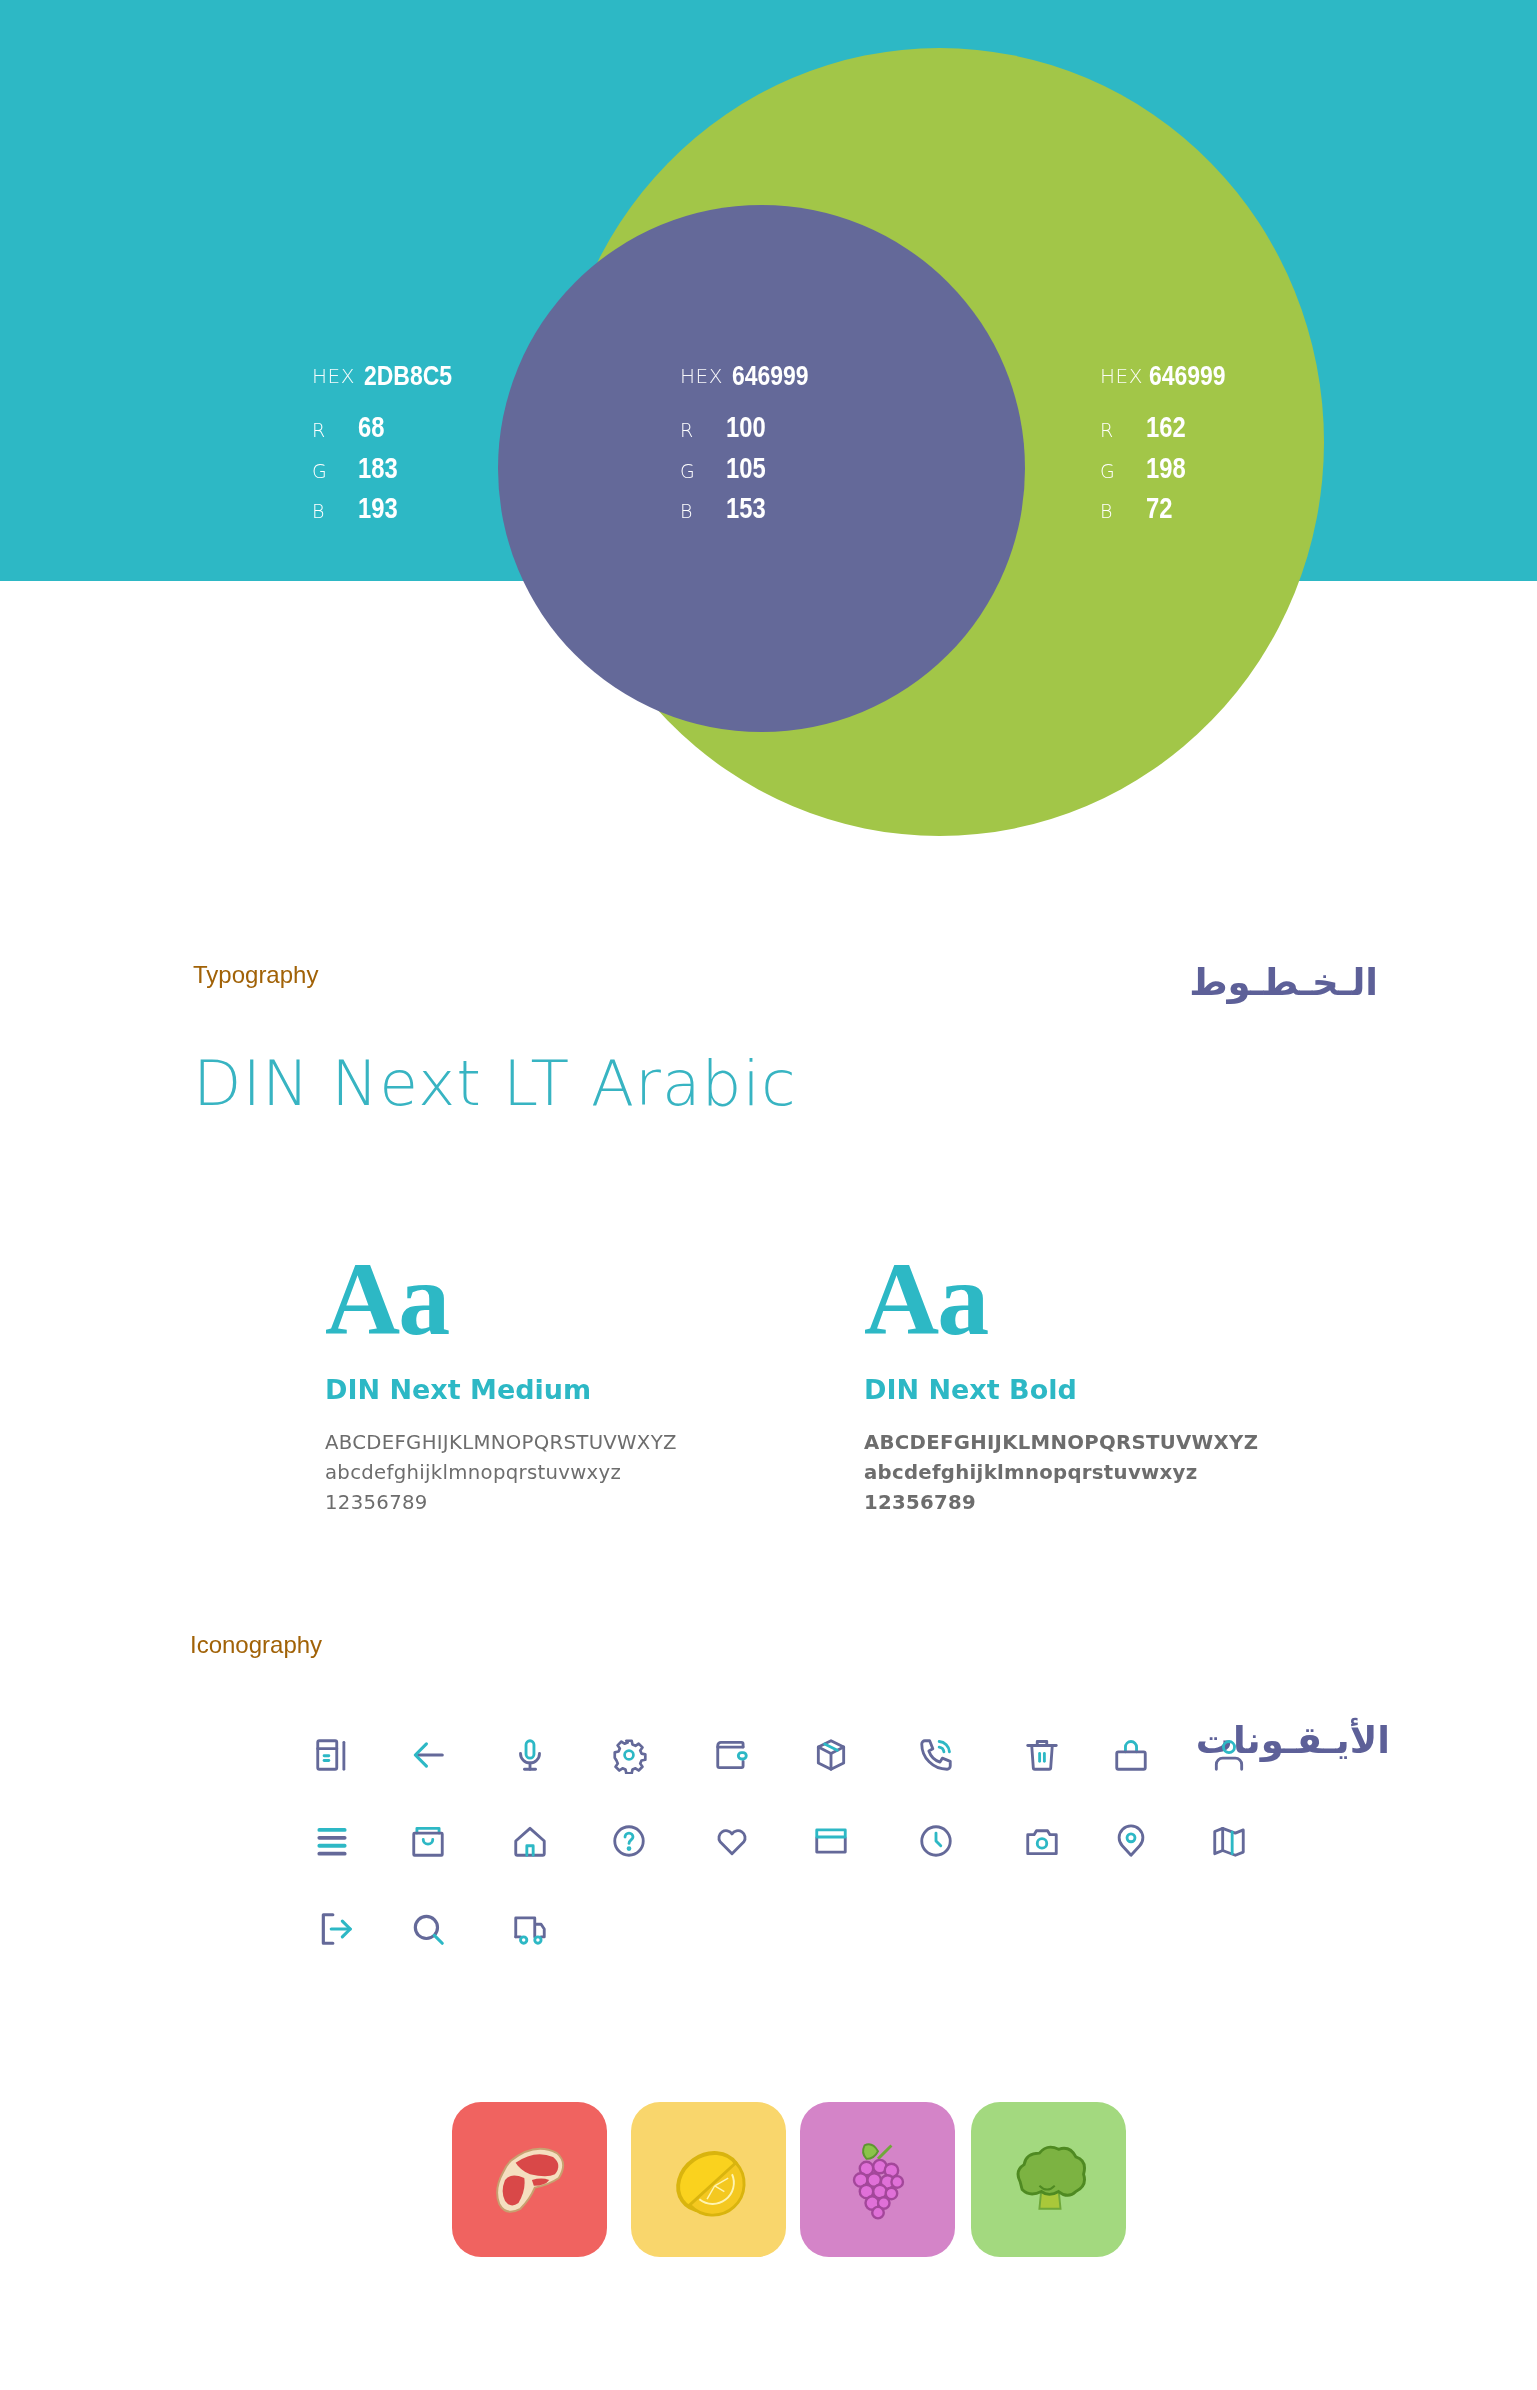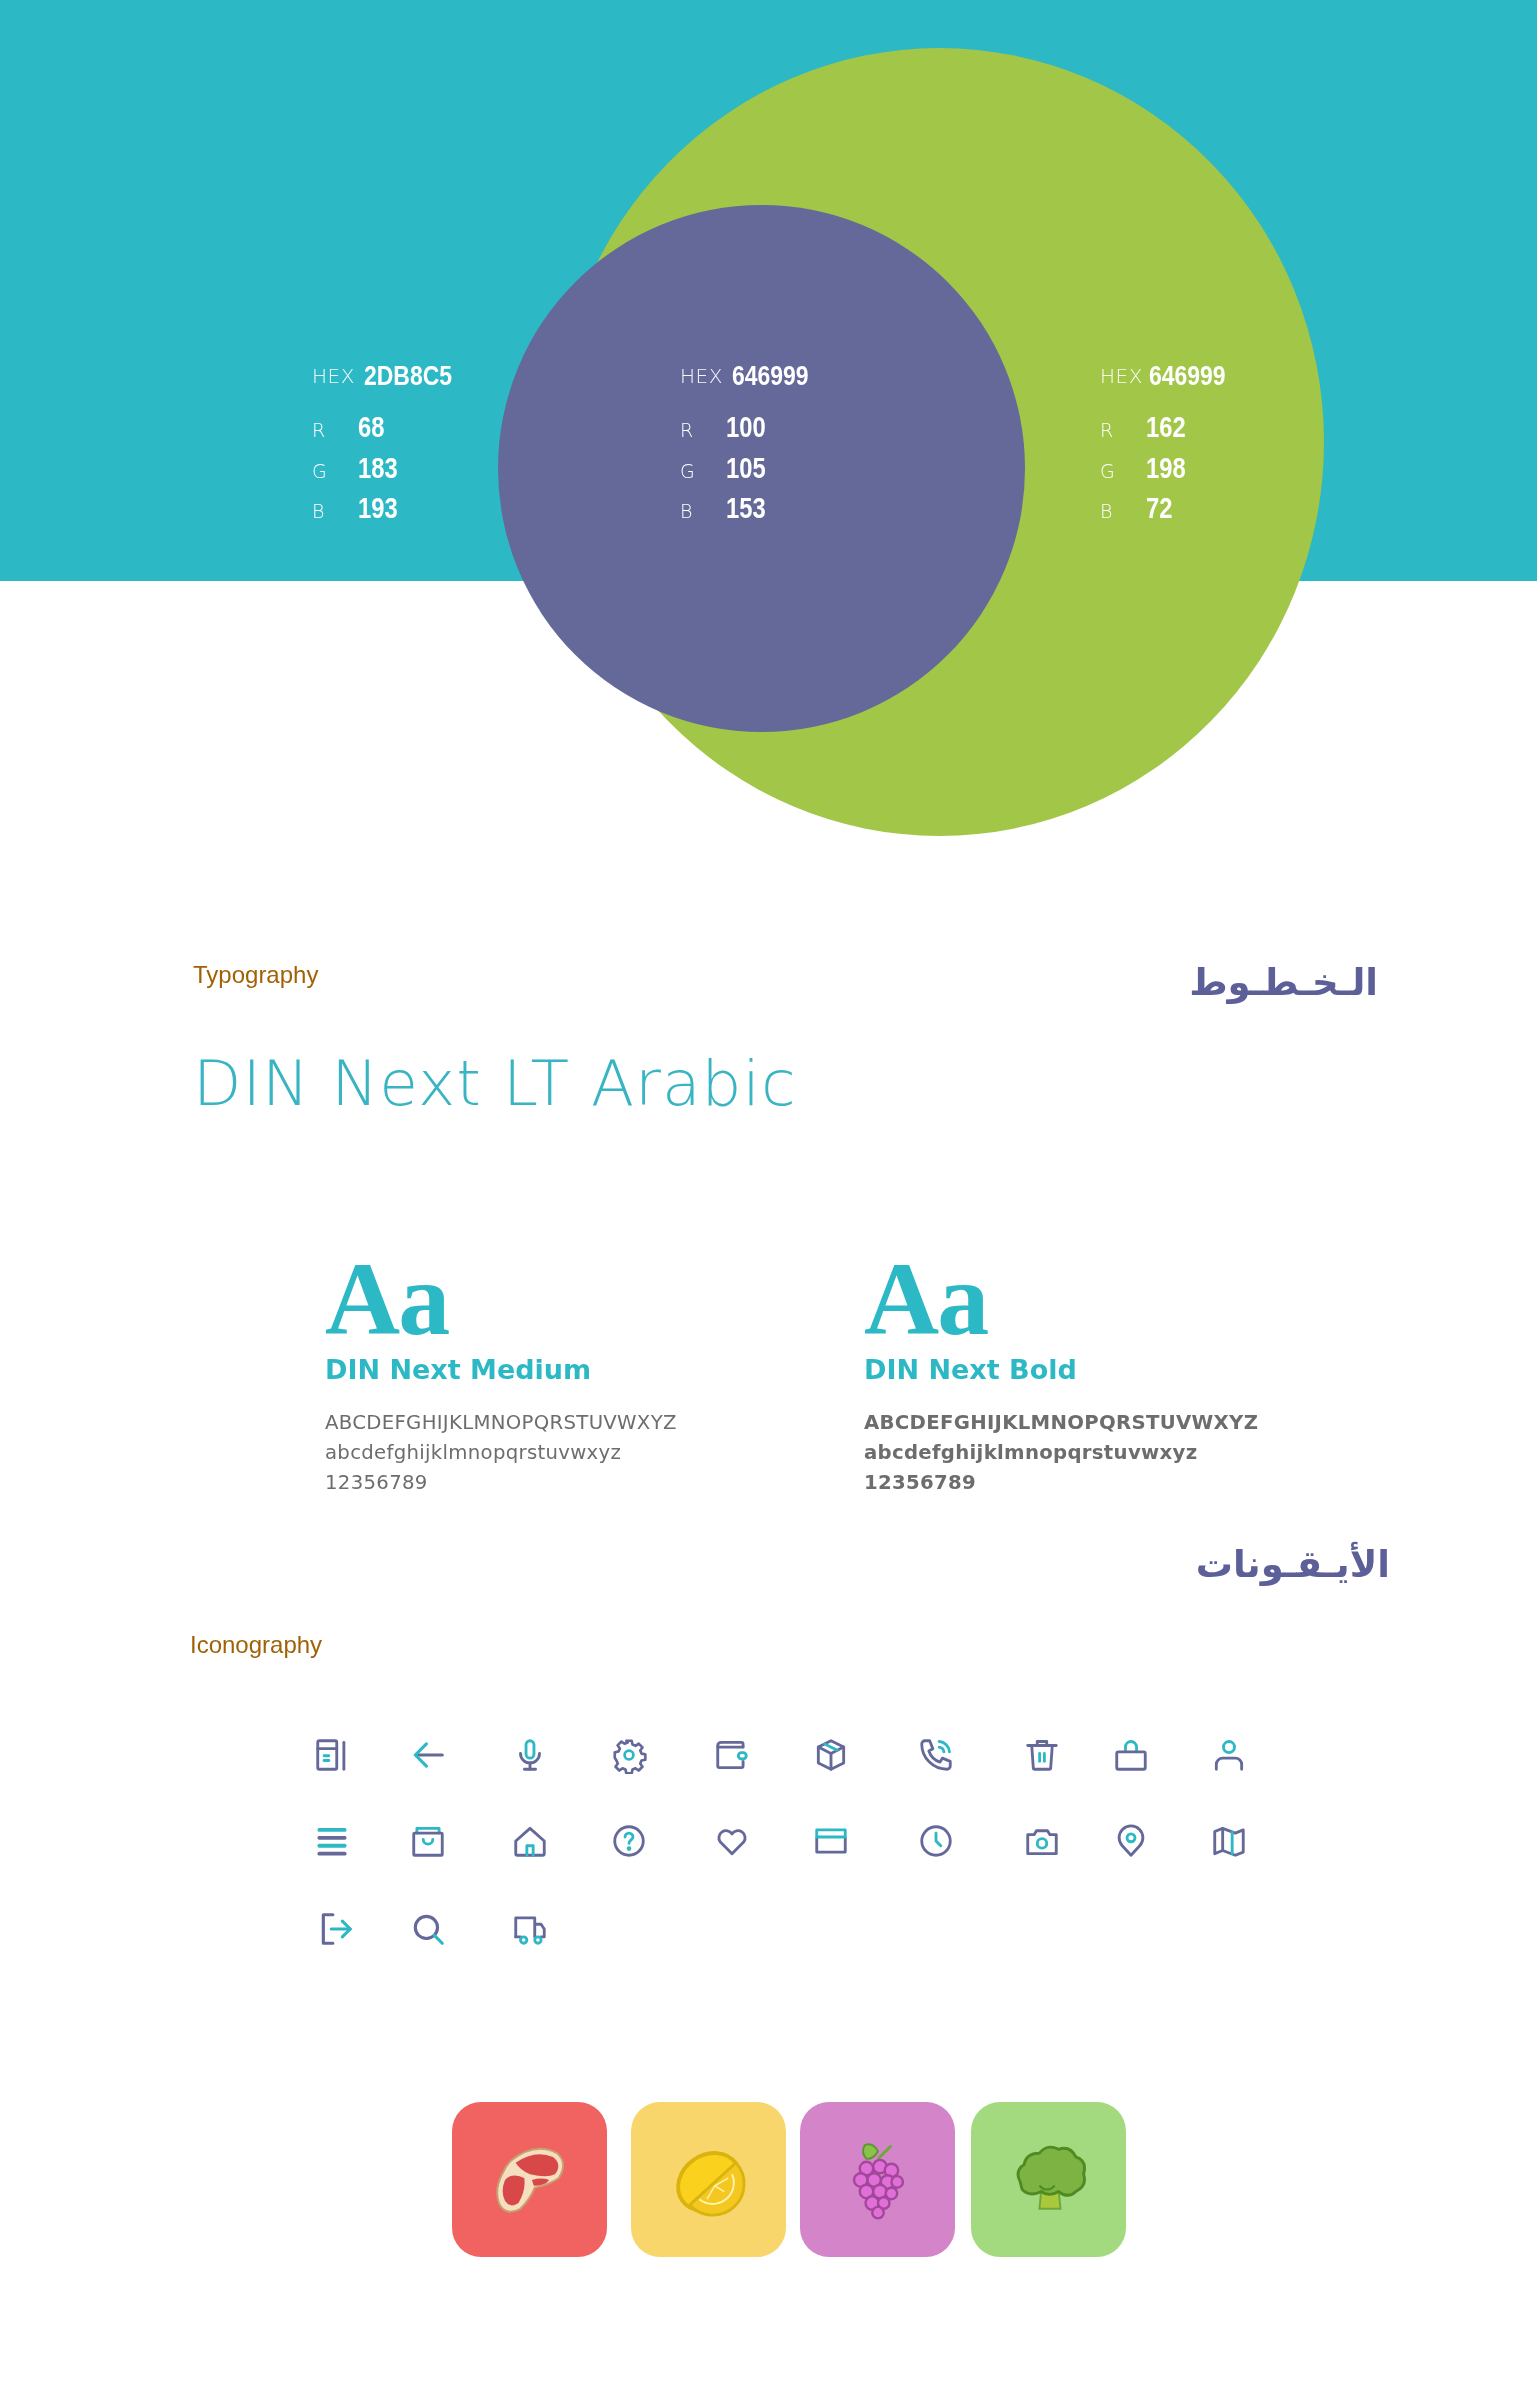--- a/index.html
+++ b/index.html
@@ -12,21 +12,21 @@
   .swatch .lbl { font-family:"DejaVu Sans", sans-serif; font-weight:200; font-size:20px; letter-spacing:0.5px; opacity:0.95; }
   .swatch .hexval { font-family:"Liberation Sans", sans-serif; font-weight:bold; font-size:28px; margin-left:9.6px; transform:scaleX(0.82); transform-origin:left; display:inline-block; }
   .swatch .row { display:flex; align-items:baseline; margin-top:11.5px; height:29px; }
   .swatch .row .k { width:46px; font-weight:200; font-size:19px; }
   .swatch .row .v { font-family:"Liberation Sans", sans-serif; font-weight:bold; font-size:29px; transform:scaleX(0.82); transform-origin:left; display:inline-block; }
   .section-label { position:absolute; font-family:"Liberation Sans", sans-serif; color:#a16207; font-size:24px; }
   .section-ar { position:absolute; color:#5d6098; font-family:"DejaVu Sans", sans-serif; font-weight:bold; font-size:37px; direction:rtl; text-align:right; }
   .font-name { position:absolute; left:193px; top:1047px; color:#38b4c2; font-family:"DejaVu Sans", sans-serif; font-weight:200; font-size:63px; letter-spacing:1px; }
   .spec { position:absolute; }
   .spec .aa { color:#2DB8C5; font-family:Liberation Serif, serif; font-size:104px; line-height:1; letter-spacing:-1.9px; }
-  .spec .name { color:#2DB8C5; font-family:"DejaVu Sans", sans-serif; font-size:27px; margin-top:3px; }
+  .spec .name { color:#2DB8C5; font-family:"DejaVu Sans", sans-serif; font-size:27px; margin-top:23px; }
   .spec .alpha { color:#6d6d6d; font-family:"DejaVu Sans", sans-serif; font-size:19.7px; line-height:30px; letter-spacing:0.3px; margin-top:23px; }
   .spec.medium .aa, .spec.medium .name { font-weight:bold; }
   .spec.medium .alpha { font-weight:normal; }
   .spec.bold .aa, .spec.bold .name, .spec.bold .alpha { font-weight:bold; }
   .icon { position:absolute; width:38px; height:38px; }
   .icon svg { width:38px; height:38px; display:block; }
   .tile { position:absolute; width:155px; height:155px; border-radius:29px; display:flex; align-items:center; justify-content:center; }
   .tile svg { width:96px; height:96px; }
 </style>
 </head>
@@ -111,21 +111,21 @@
   <div class="aa">Aa</div>
   <div class="name">DIN Next Bold</div>
   <div class="alpha">
     <div>ABCDEFGHIJKLMNOPQRSTUVWXYZ</div>
     <div>abcdefghijklmnopqrstuvwxyz</div>
     <div>12356789</div>
   </div>
 </div>
 
 <div class="section-label" style="left:190px; top:1631px;">Iconography</div>
-<div class="section-ar" style="right:147px; top:1543px;">الأيـقـونات</div>
+<div class="section-ar" style="right:147px; top:1719px;">الأيـقـونات</div>
 
 <div class="icon" style="left:313px; top:1736px;">
   <svg viewBox="0 0 24 24" fill="none" stroke-linecap="round" stroke-linejoin="round" stroke-width="1.8">
     <rect x="3" y="3" width="12" height="18" rx="1" stroke="#646999"></rect>
       <line x1="3" y1="8" x2="15" y2="8" stroke="#646999"></line>
     <line x1="19.5" y1="4" x2="19.5" y2="21" stroke="#646999"></line>
       <line x1="7" y1="12.5" x2="10" y2="12.5" stroke="#2DB8C5"></line>
       <line x1="7" y1="15.5" x2="10" y2="15.5" stroke="#2DB8C5"></line>
   </svg>
 </div>

